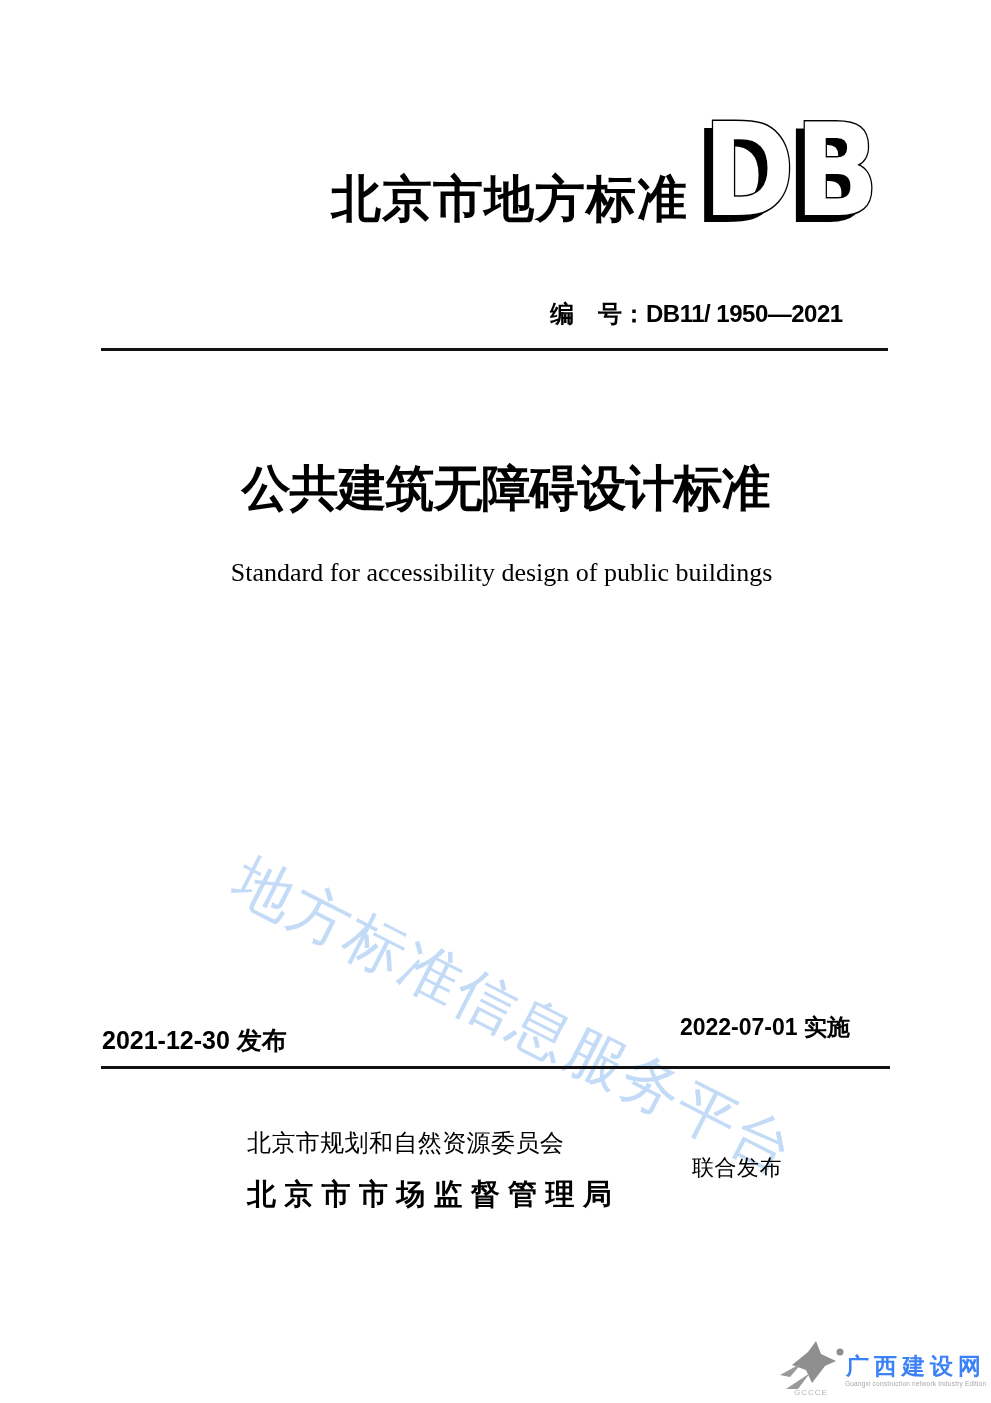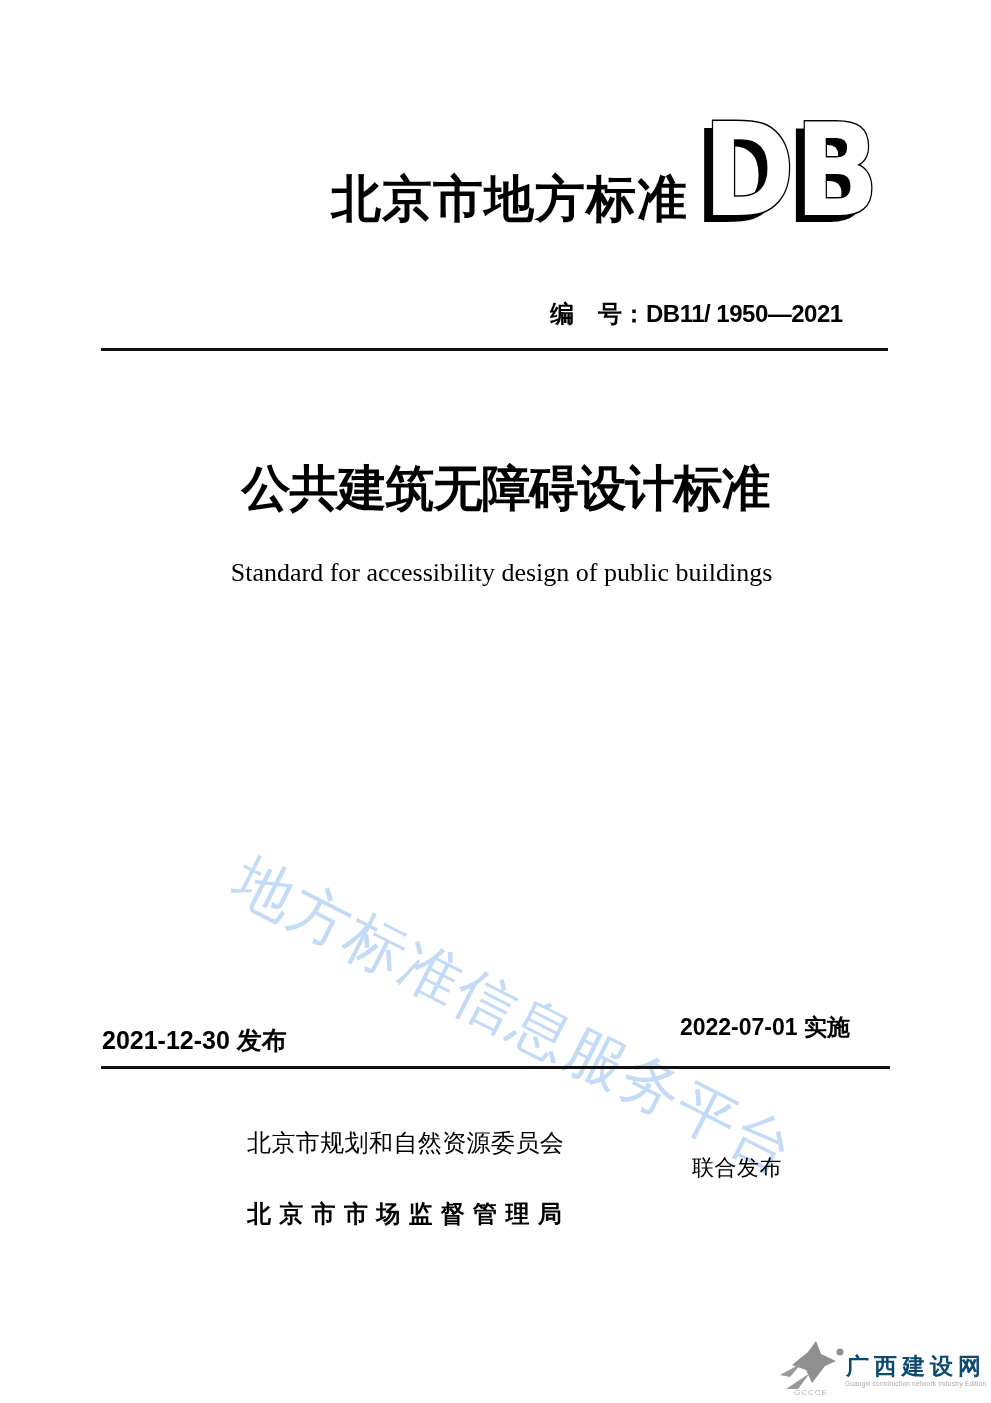--- a/index.html
+++ b/index.html
@@ -116,25 +116,24 @@
     position: absolute;
     left: 247px; top: 1127px;
     font-size: 24px;
     font-weight: normal;
     letter-spacing: 0.4px;
     white-space: nowrap;
   }
   .org-2 {
     position: absolute;
     left: 247px; top: 1175px;
-    font-size: 24px;
+    font-size: 29px;
     font-weight: bold;
     letter-spacing: 8.3px;
     white-space: nowrap;
-    margin-top: 23px;
   }
   .joint-label {
     position: absolute;
     left: 692px; top: 1153px;
     font-family: "Liberation Serif", serif;
     font-size: 22px;
     letter-spacing: 0.5px;
     white-space: nowrap;
     text-align: center;
   }
@@ -146,21 +145,21 @@
     width: 218px; height: 64px;
   }
   .site-star { position: absolute; left: 8px; top: 2px; }
   .site-name-cn {
     position: absolute;
     left: 76px; top: 14px;
     font-family: "Liberation Serif", serif;
     font-weight: bold;
     font-size: 23px;
     letter-spacing: 5px;
-    color: #0c4a6e;
+    color: #3b82f6;
     white-space: nowrap;
   }
   .site-name-en {
     position: absolute;
     left: 75px; top: 43px;
     font-size: 6.5px;
     color: #a8a8a8;
     letter-spacing: 0.2px;
     white-space: nowrap;
   }

